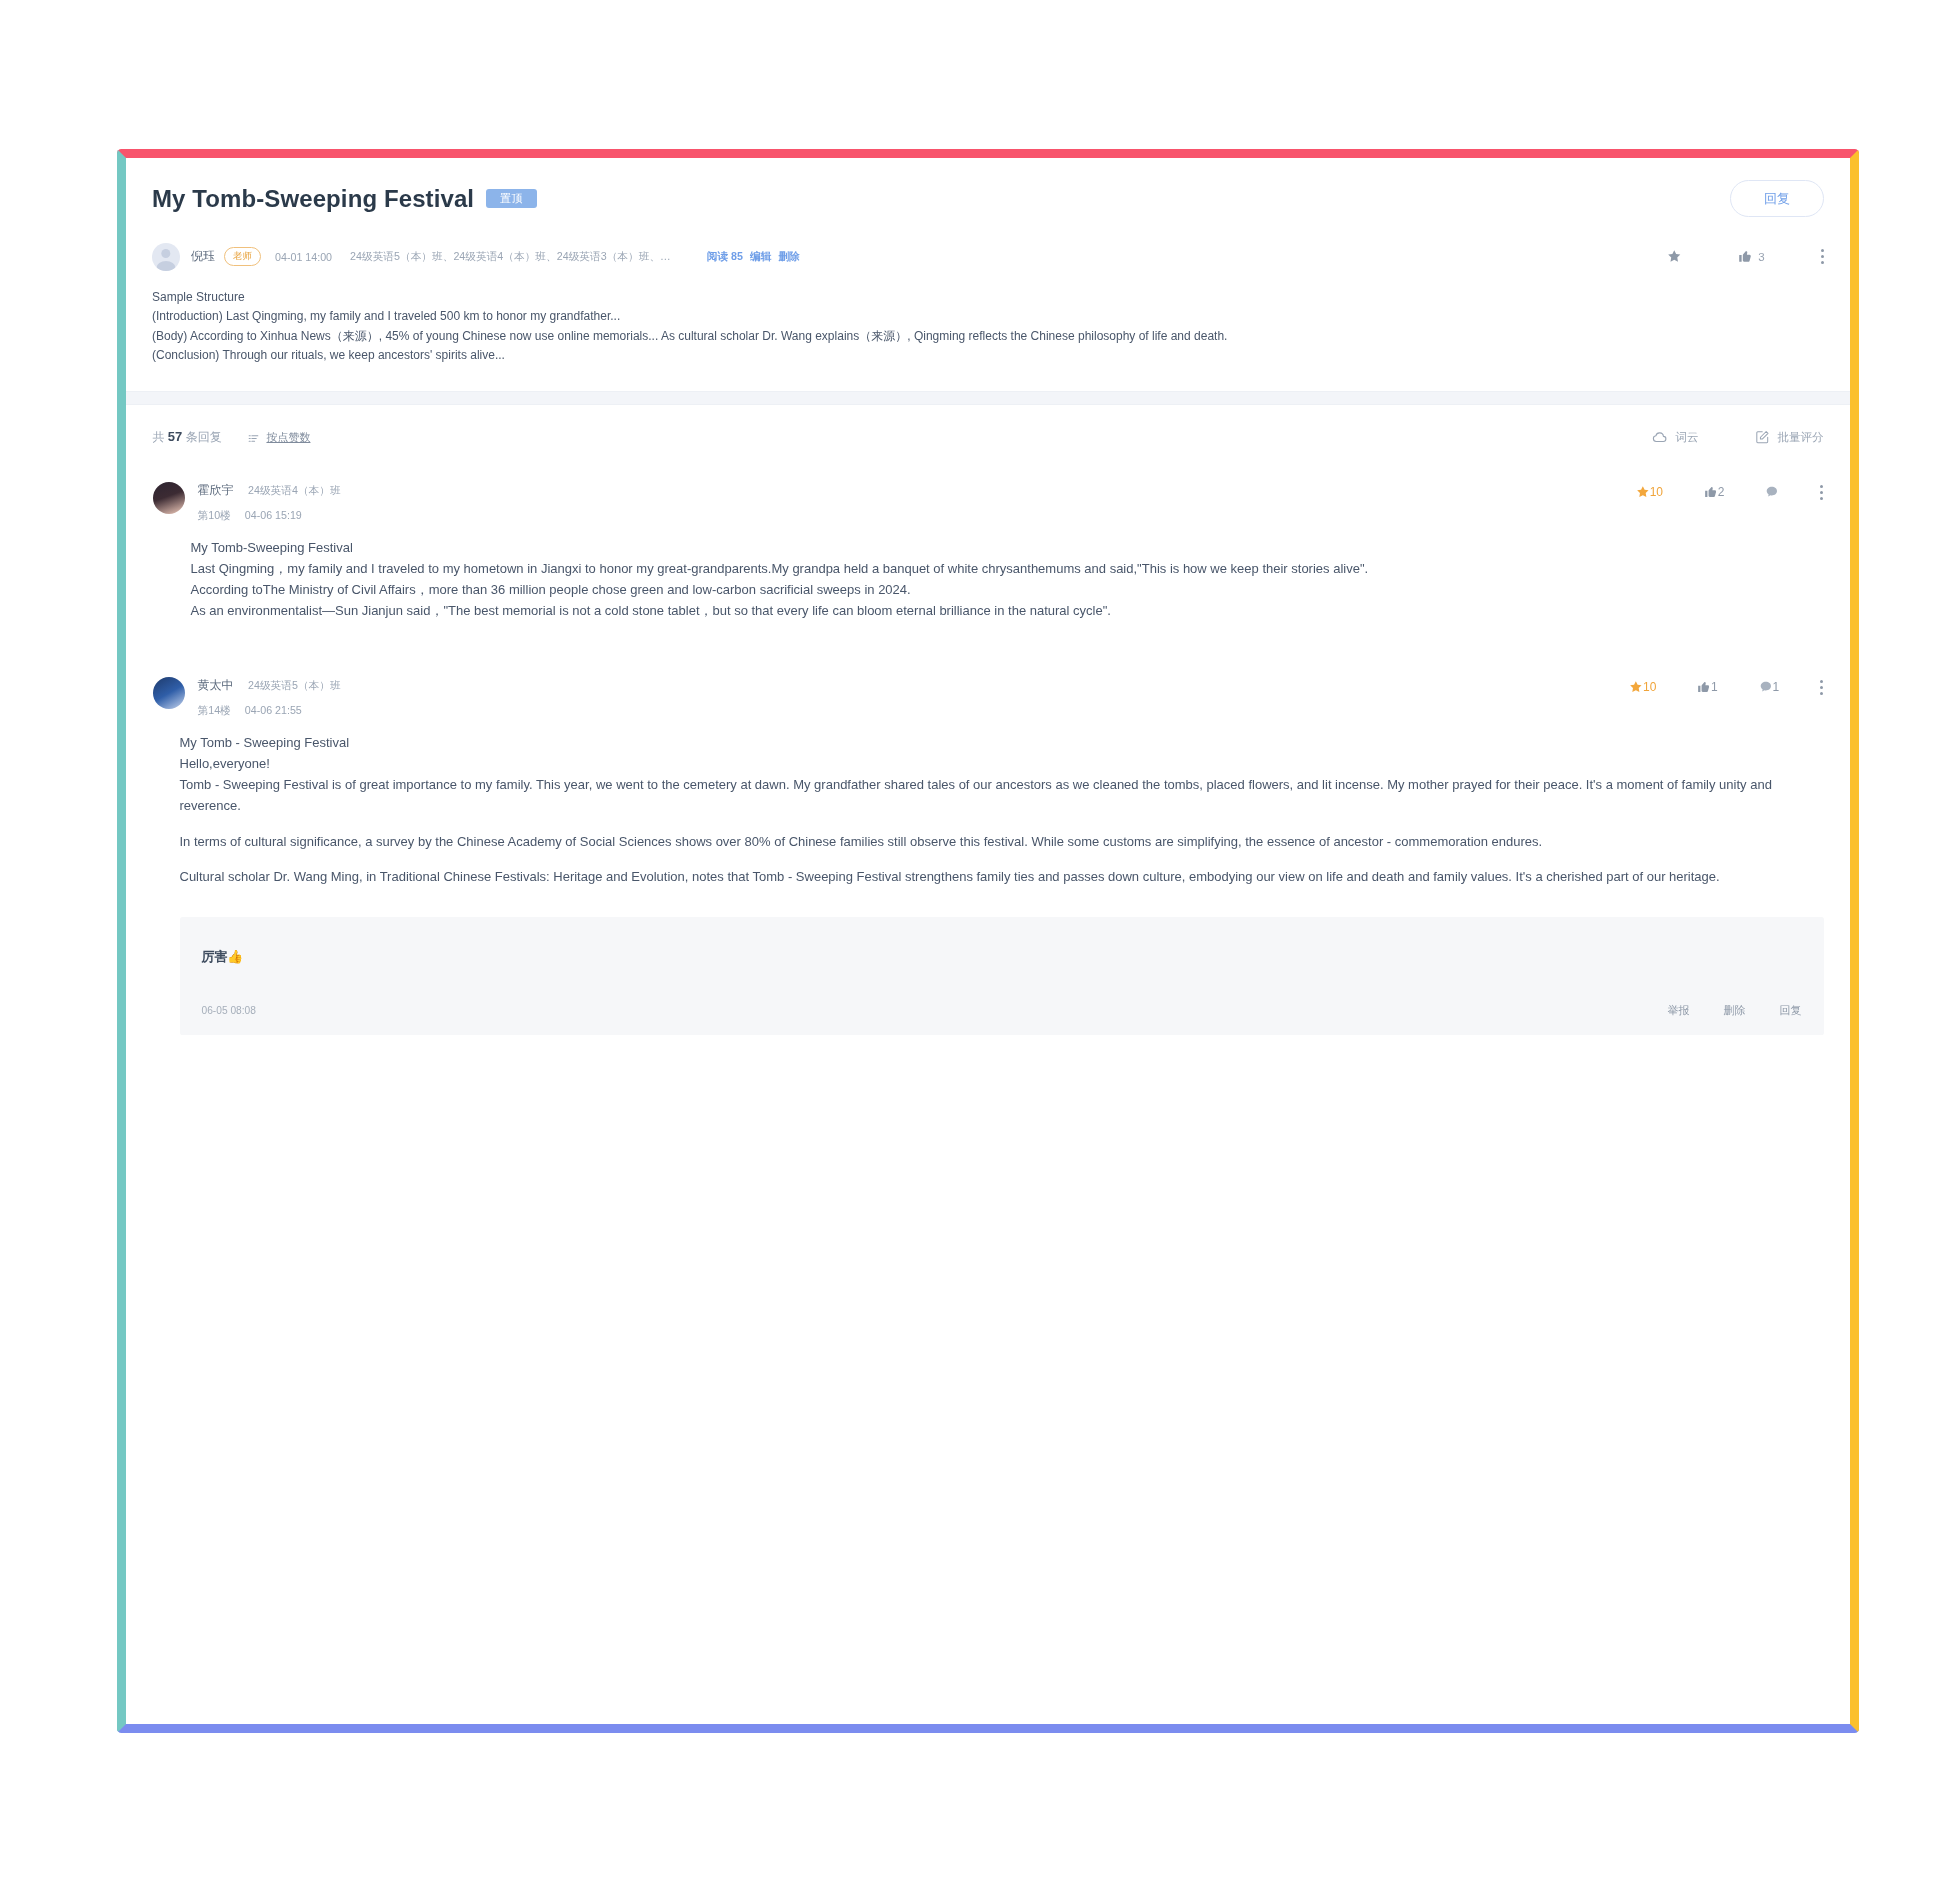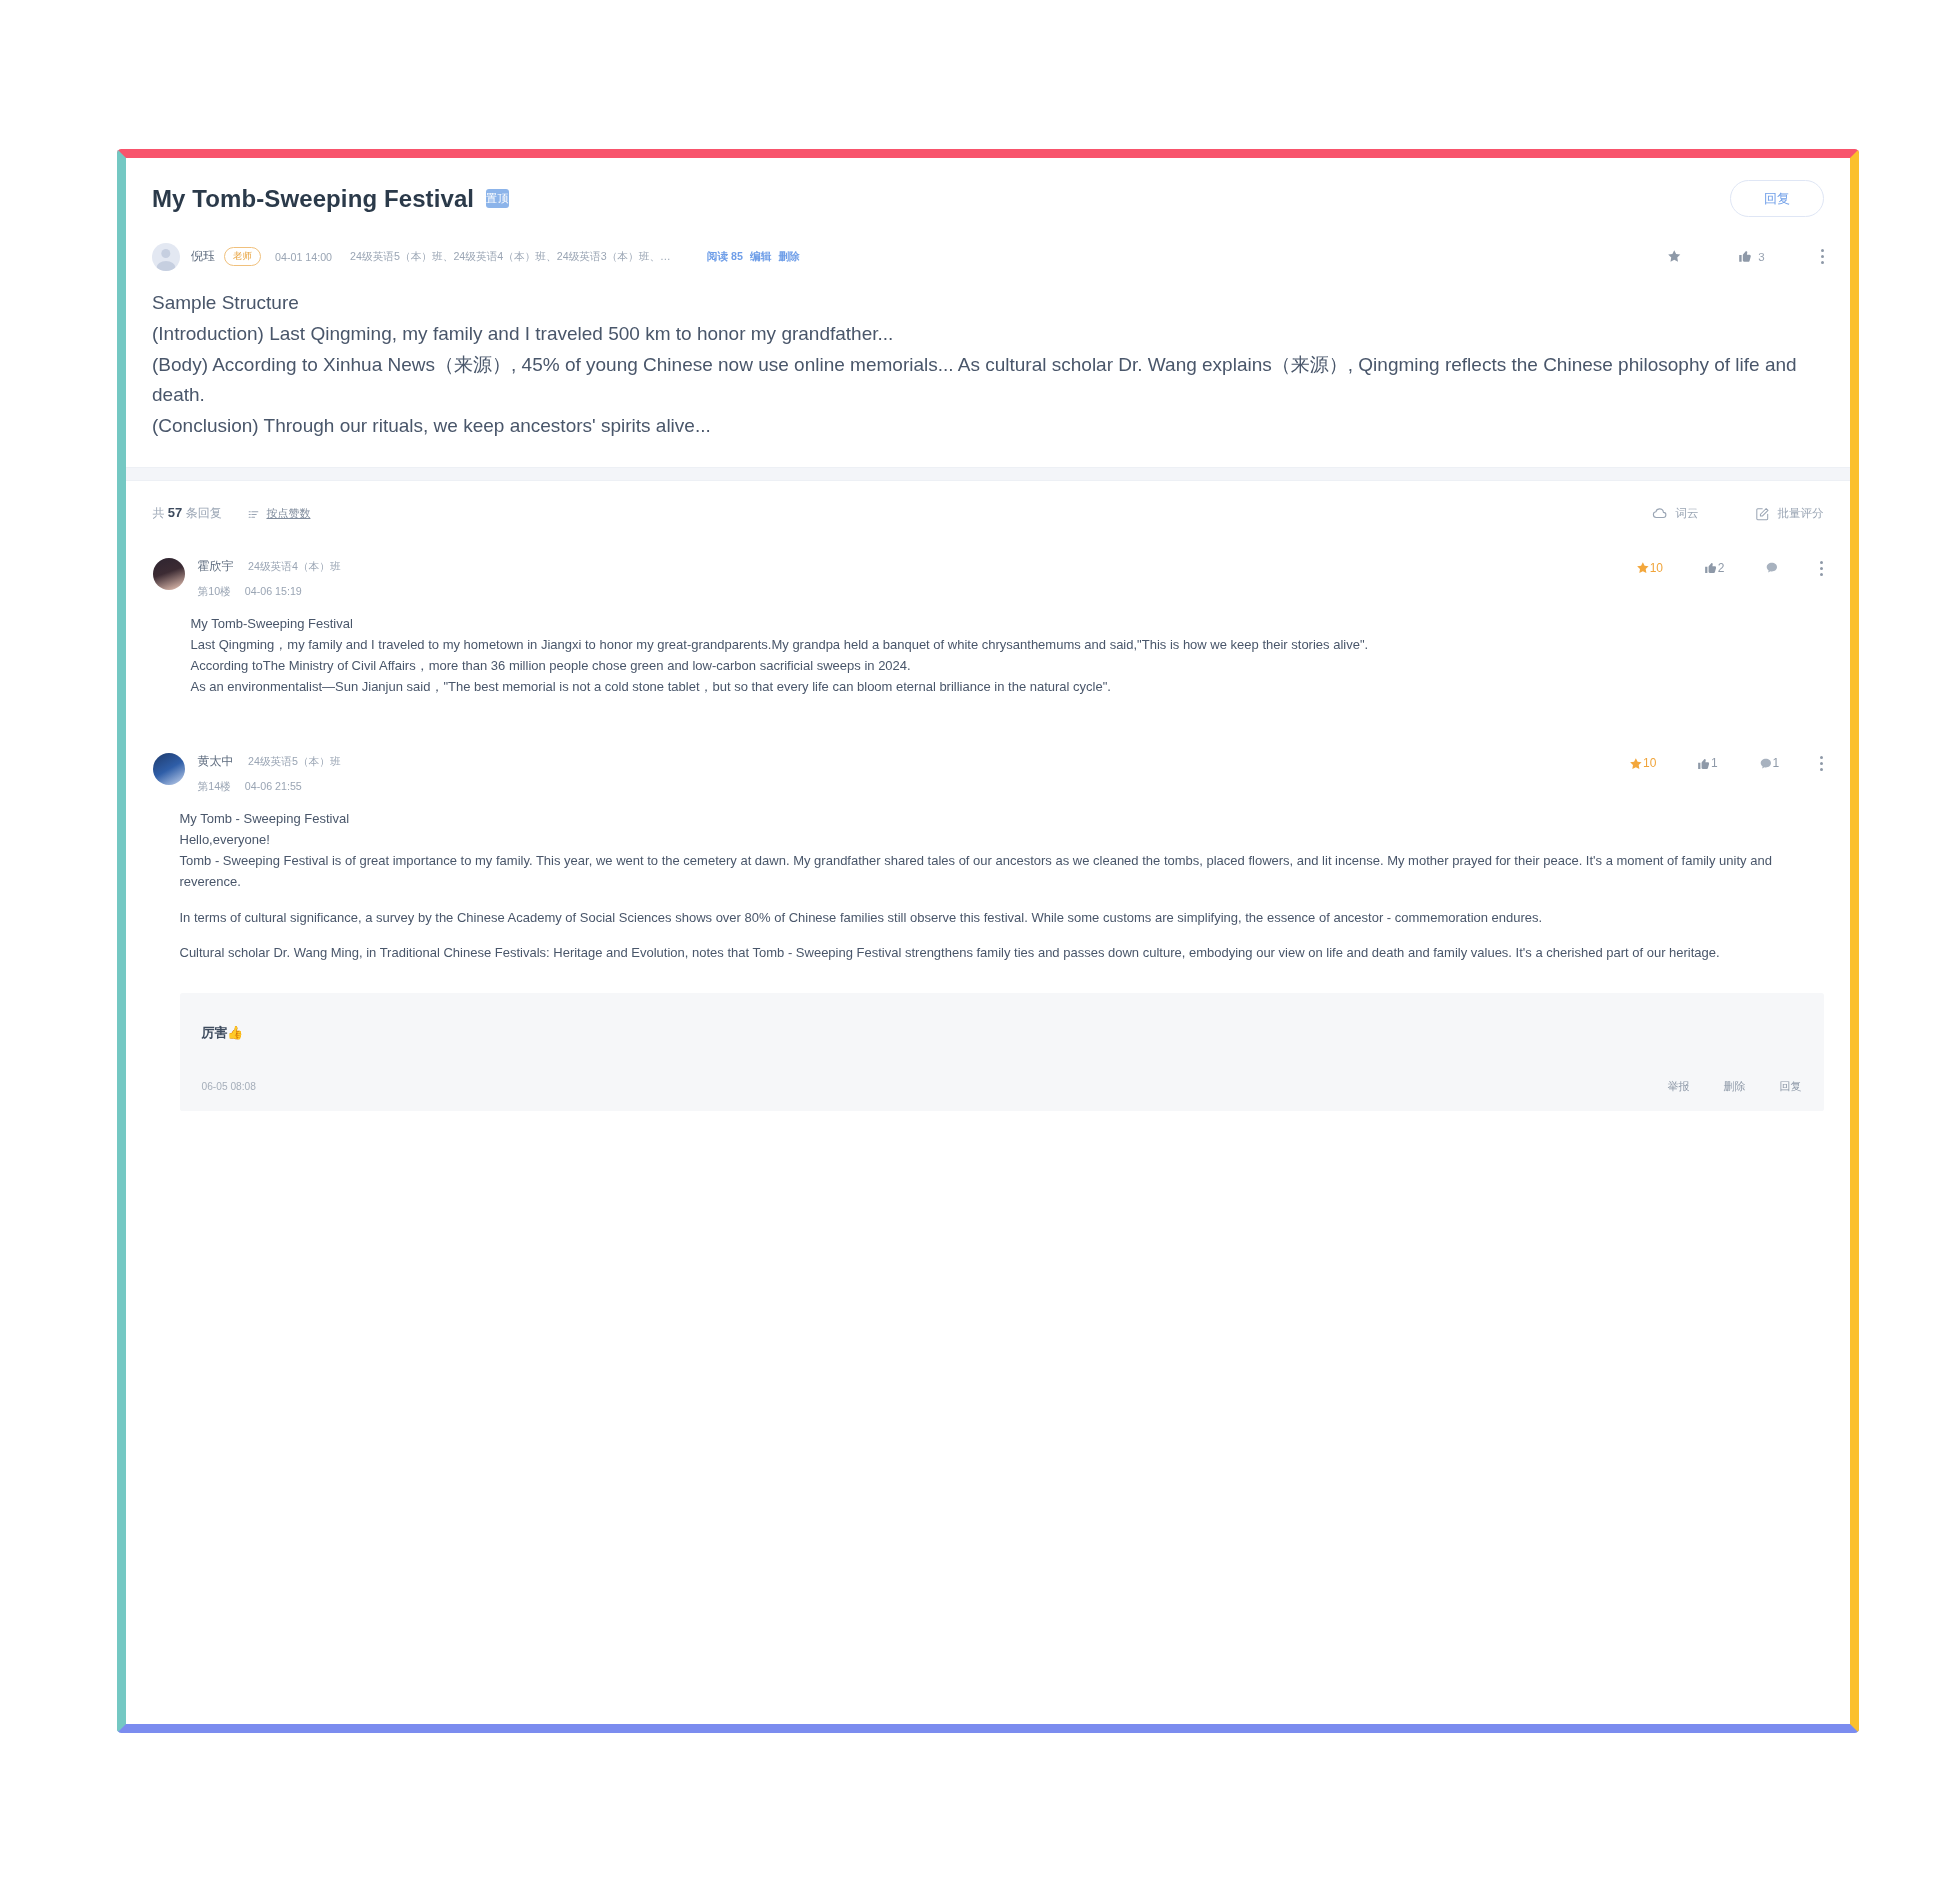--- a/index.html
+++ b/index.html
@@ -51,21 +51,21 @@
   .post-title {
     font-size: 24px;
     font-weight: bold;
     color: #2b3a4a;
     letter-spacing: 0.1px;
   }
   .title-badge {
     background: #8cb4ea;
     color: #ffffff;
     font-size: 11px;
-    padding: 3px 0;
+    padding: 3px 14px;
     border-radius: 3px;
     line-height: 1.1;
     font-weight: normal;
     letter-spacing: 0.4px;
   }
   .reply-btn {
     border: 0.9px solid #dfe6f5;
     border-radius: 19.6px;
     padding: 8.5px 33px;
     color: #6f9ee8;
@@ -151,21 +151,21 @@
   .gap-xl { margin-left: 56px; }
   .dots {
     width: 3.4px; display: flex; flex-direction: column; gap: 3px;
     align-items: center; cursor: pointer;
   }
   .dots i { width: 3px; height: 3px; border-radius: 50%; background: #8e99a8; display: block; }
 
   
   .post-body {
     padding: 11px 26px 25px 26px;
-    font-size: 19px;
+    font-size: 12px;
     line-height: 1.62;
     color: #49566a;
   }
   .post-body p { margin: 0; }
 
   .divider-band {
     height: 14.5px;
     background: #f3f5f9;
     border-top: 0.4px solid #edf0f5;
     border-bottom: 0.4px solid #edf0f5;

